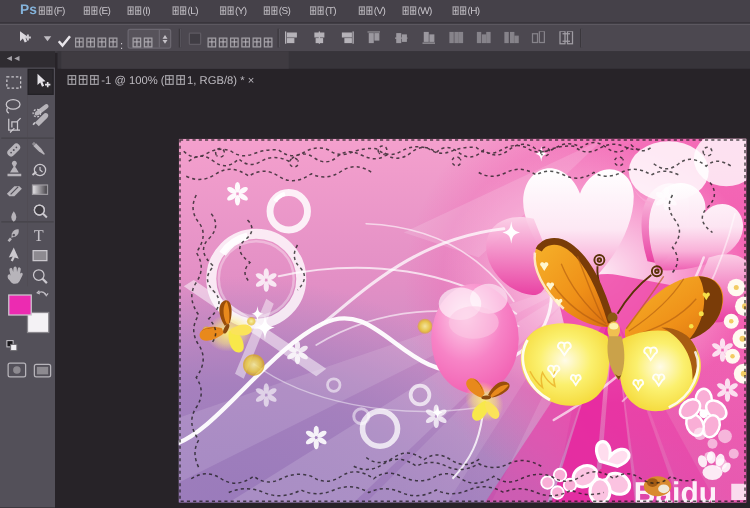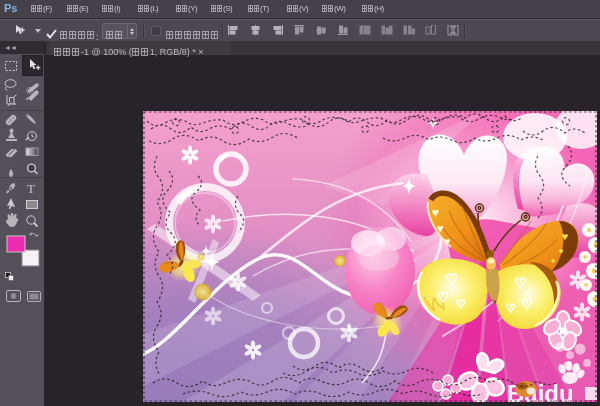--- a/index.html
+++ b/index.html
@@ -10,21 +10,21 @@
  background:
   linear-gradient(rgba(195,192,198,.72),rgba(195,192,198,.72)) 50% 50%/100% 1px no-repeat,
   linear-gradient(rgba(195,192,198,.72),rgba(195,192,198,.72)) 50% 50%/1px 100% no-repeat;}
 .gm{width:5px;height:7px;margin:0 1px 1px 0;}
 .gt{width:7px;height:8px;border-color:rgba(185,182,188,.8);}
 .vsep{position:absolute;top:3px;width:1px;height:15px;background:#3a373c;border-right:1px solid #55525a;}
 </style></head>
 <body>
 
 <div class="abs" id="menubar" style="left:0;top:0;width:600px;height:18px;background:#454149;border-bottom:1px solid #2e2b30;">
-  <div class="abs" style="left:4px;top:2px;color:#85b4dc;font-weight:bold;font-size:11px;letter-spacing:0px;">Ps</div>
+  <div class="abs" style="left:16px;top:2px;color:#85b4dc;font-weight:bold;font-size:11px;letter-spacing:0px;">Ps</div>
   <div class="abs" id="menuitems" style="left:0;top:4px;height:12px;width:600px;color:#c9c6cc;font-size:8px;letter-spacing:-0.5px;">
     <span class="abs" style="left:31px;top:0;"><i class="g gm"></i><i class="g gm"></i>(F)</span>
     <span class="abs" style="left:67px;top:0;"><i class="g gm"></i><i class="g gm"></i>(E)</span>
     <span class="abs" style="left:102px;top:0;"><i class="g gm"></i><i class="g gm"></i>(I)</span>
     <span class="abs" style="left:138px;top:0;"><i class="g gm"></i><i class="g gm"></i>(L)</span>
     <span class="abs" style="left:176px;top:0;"><i class="g gm"></i><i class="g gm"></i>(Y)</span>
     <span class="abs" style="left:211px;top:0;"><i class="g gm"></i><i class="g gm"></i>(S)</span>
     <span class="abs" style="left:248px;top:0;"><i class="g gm"></i><i class="g gm"></i>(T)</span>
     <span class="abs" style="left:287px;top:0;"><i class="g gm"></i><i class="g gm"></i>(V)</span>
     <span class="abs" style="left:322px;top:0;"><i class="g gm"></i><i class="g gm"></i>(W)</span>
@@ -116,21 +116,21 @@
           <line x1="2" y1="2" x2="8" y2="2"></line>
           <line x1="2" y1="8" x2="8" y2="8"></line>
         </g>
     </g>
   </svg>
   <div class="vsep" style="left:464px;"></div>
 </div>
 
 <div class="abs" id="tabstrip" style="left:46px;top:41px;width:554px;height:14px;background:#37343a;">
   <div class="abs" id="tab" style="left:3px;top:0;width:182px;height:14px;background:#3f3b41;color:#bdbac0;font-size:9px;">
-    <span class="abs" style="left:5px;top:6px;white-space:nowrap;"><i class="g gt"></i><i class="g gt"></i><i class="g gt"></i>-1 @ 100% (<i class="g gt"></i><i class="g gt"></i>1, RGB/8) * ×</span>
+    <span class="abs" style="left:5px;top:18px;white-space:nowrap;"><i class="g gt"></i><i class="g gt"></i><i class="g gt"></i>-1 @ 100% (<i class="g gt"></i><i class="g gt"></i>1, RGB/8) * ×</span>
   </div>
 </div>
 
 <div class="abs" style="left:0;top:41px;width:44px;height:13px;background:#2f2c31;">
  <div class="abs" style="left:4px;top:3px;color:#a5a2a8;font-size:7px;letter-spacing:-1px;">◄◄</div>
 </div>
 
 <div class="abs" id="toolbar" style="left:0;top:54px;width:44px;height:352px;background:#535059;">
 <svg width="44" height="352" viewBox="0 0 44 352">
   <g stroke="#cbc8ce" fill="none" stroke-width="1">

